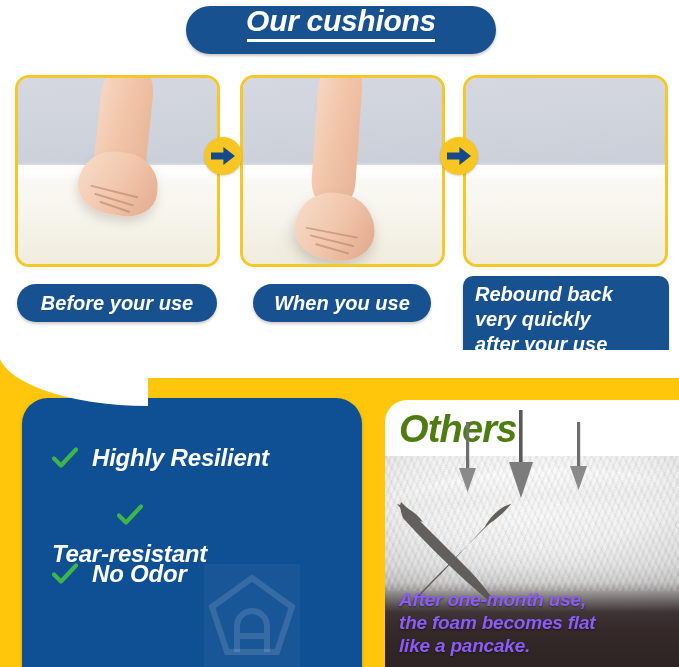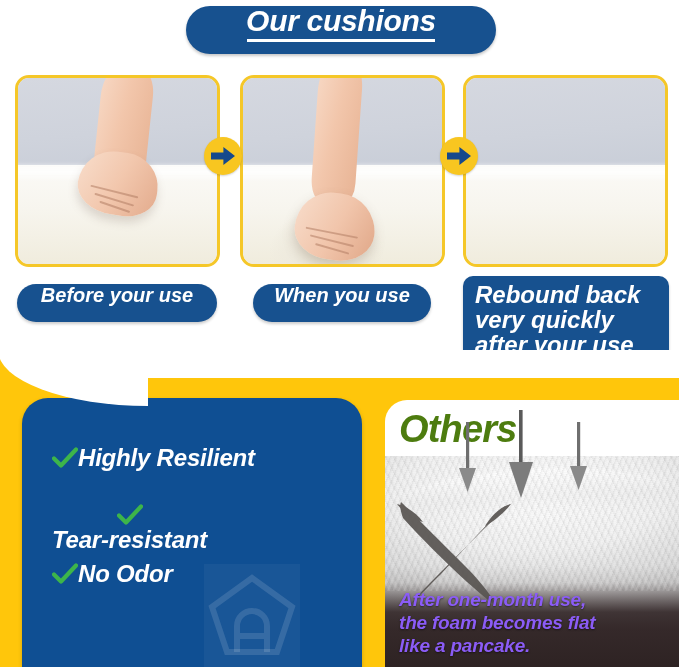--- a/index.html
+++ b/index.html
@@ -158,20 +158,21 @@
 
   
   .step-label {
     position: absolute;
     background: #17518F;
     color: #ffffff;
     font-weight: bold;
     font-style: italic;
     box-shadow: 0 2px 3px rgba(0,0,0,0.2);
     display: flex;
+    align-items: center;
   }
   .step-label span { display: block; }
   .label-1 {
     left: 17px; top: 284px;
     width: 200px; height: 38px;
     border-radius: 19px;
     justify-content: center;
     font-size: 20px;
   }
   .label-2 {
@@ -183,21 +184,21 @@
   }
   .label-3 {
     left: 463px; top: 276px;
     width: 206px; height: 86px;
     border-radius: 10px;
     padding: 4px 0 4px 12px;
     box-sizing: border-box;
     flex-direction: column;
     justify-content: center;
     align-items: flex-start;
-    font-size: 24px;
+    font-size: 20px;
     line-height: 25px;
   }
 
   
   .yellow-band {
     position: absolute;
     left: 0;
     top: 352px;
     width: 679px;
     height: 315px;
@@ -234,21 +235,21 @@
     border-top-left-radius: 26px;
     border-top-right-radius: 26px;
     overflow: hidden;
     box-shadow: 0 2px 4px rgba(0,0,0,0.18);
   }
   .benefit-row {
     position: absolute;
     left: 30px;
     display: flex;
     align-items: center;
-    gap: 0;
+    gap: 14px;
   }
   .benefit-row.r1 { top: 46px; }
   .benefit-row.r2 { top: 106px; flex-direction: column; }
   .benefit-row.r3 { top: 162px; }
   .check svg { display: block; }
   .benefit-text {
     color: #ffffff;
     font-size: 24px;
     font-weight: bold;
     font-style: italic;

